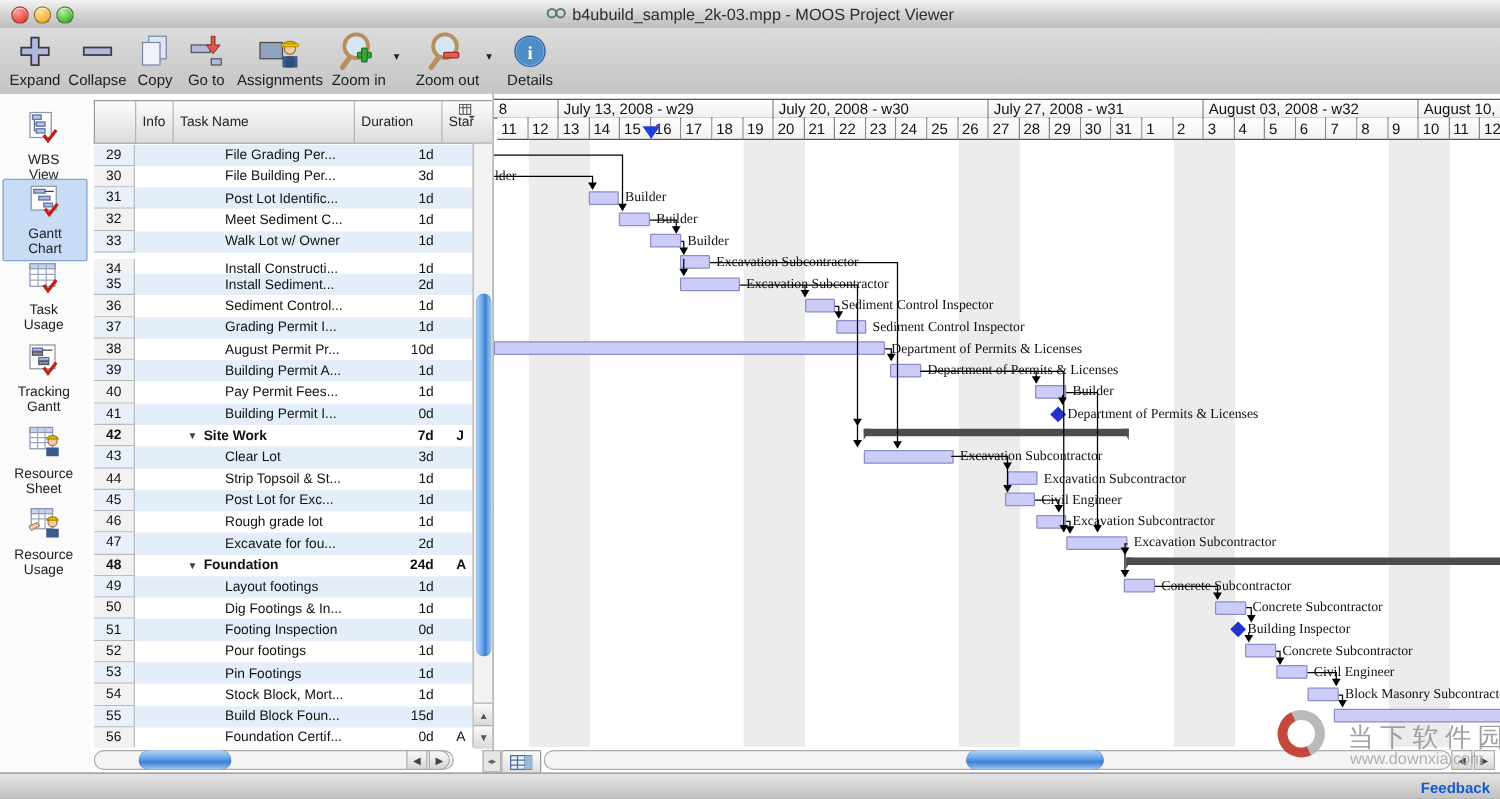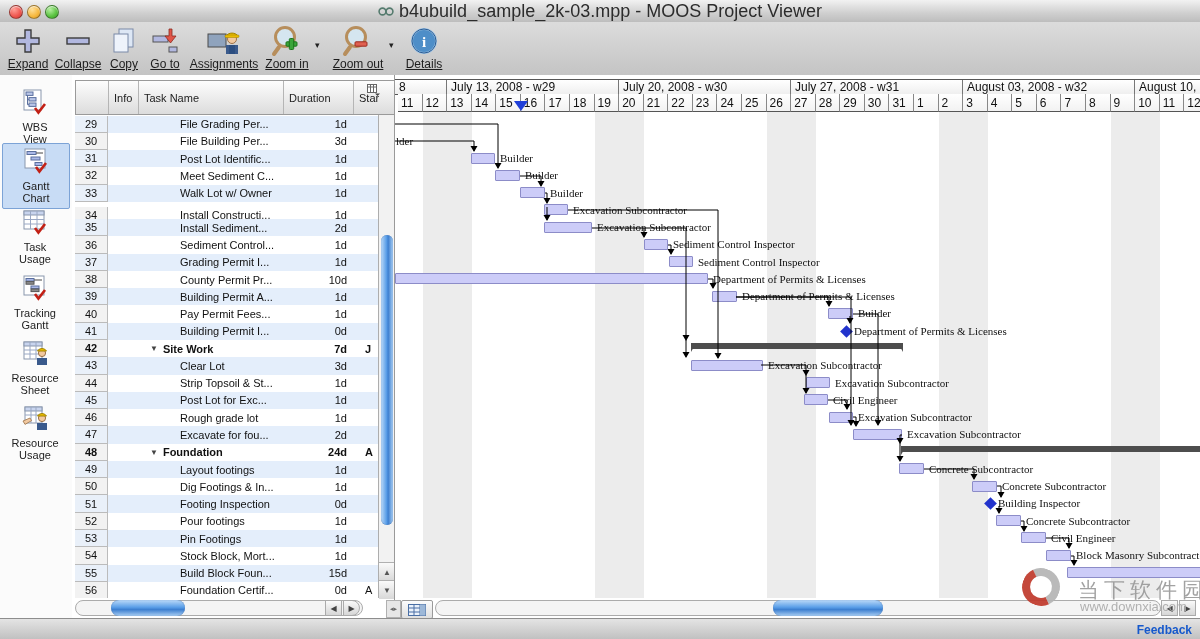--- a/index.html
+++ b/index.html
@@ -5,26 +5,26 @@
   html,body{margin:0;padding:0;background:#444;}
   #win{position:relative;width:1200px;height:639px;background:#e8e8e8;overflow:hidden;
        font-family:"Liberation Sans",sans-serif;-webkit-font-smoothing:antialiased;}
   .abs{position:absolute;}
   
   #titlebar{left:0;top:0;width:1200px;height:22px;background:linear-gradient(#f2f2f2,#cfcfcf 60%,#bdbdbd);border-bottom:1px solid #8a8a8a;}
   .light{top:5px;width:12px;height:12px;border-radius:7px;border:1px solid rgba(0,0,0,.35);box-shadow:inset 0 1px 1px rgba(255,255,255,.7);}
   #light-red{left:9px;background:radial-gradient(circle at 35% 30%,#ff9f97,#ee544d 60%,#c63a31);}
   #light-yellow{left:27px;background:radial-gradient(circle at 35% 30%,#ffe09a,#f6b73c 60%,#cf9326);}
   #light-green{left:45px;background:radial-gradient(circle at 35% 30%,#b6f0a0,#58c23e 60%,#3f9c2b);}
-  #title-wrap{left:0;top:0;width:1200px;height:22px;display:flex;align-items:center;justify-content:center;gap:5px;font-size:18px;color:#2c2c2c;}
+  #title-wrap{left:0;top:0;width:1200px;height:22px;display:flex;align-items:center;justify-content:center;gap:5px;font-size:13px;color:#2c2c2c;}
   
   #toolbar{left:0;top:22px;width:1200px;height:53px;background:linear-gradient(#dcdcdc,#c4c4c4);border-bottom:1px solid #7f7f7f;}
   .tb-btn{position:absolute;top:3px;height:48px;display:flex;flex-direction:column;align-items:center;justify-content:flex-start;cursor:default;}
   .tb-btn .ic{height:32px;display:flex;align-items:center;justify-content:center;}
-  .tb-btn .lb{font-size:12px;color:#1d1d1d;margin-top:0px;white-space:nowrap;text-decoration:underline;}
+  .tb-btn .lb{font-size:12px;color:#1d1d1d;margin-top:0px;white-space:nowrap;}
   .dd{position:absolute;top:40px;font-size:9px;color:#222;}
   
   #sidebar{left:0;top:75px;width:72px;height:543px;background:#fbfbfb;border-right:1px solid #a8a8a8;}
   .sb-item{position:absolute;left:2px;width:66px;display:flex;flex-direction:column;align-items:center;padding-top:4px;}
   .sb-item.sel{background:#c8dcf5;border:1px solid #7ca3d6;border-radius:2px;}
   .sb-lbl{font-size:11px;color:#222;text-align:center;line-height:12px;margin-top:2px;}
   
   #tpane{left:72px;top:75px;width:322px;height:543px;background:#fff;overflow:hidden;}
   #t-header{position:absolute;left:3px;top:5px;width:319px;height:35px;background:linear-gradient(#fdfdfd,#dcdcdc);border:1px solid #9a9a9a;border-width:1px 0 1px 1px;box-sizing:border-box;}
   .th{position:absolute;top:0;height:33px;display:flex;align-items:center;font-size:11px;color:#222;border-right:1px solid #b5b5b5;box-sizing:border-box;padding-left:5px;overflow:hidden;white-space:nowrap;}
@@ -356,21 +356,21 @@
           <div class="cell c-name" style="padding-left:42px">
             <span>Grading Permit I...</span>
           </div>
           <div class="cell c-dur">1d</div>
           <div class="cell c-start"></div>
         </div>
         <div class="t-row" style="top: 155.43px;">
           <div class="cell gut">38</div>
           <div class="cell c-info"></div>
           <div class="cell c-name" style="padding-left:42px">
-            <span>County Permit Pr...</span>
+            <span>August Permit Pr...</span>
           </div>
           <div class="cell c-dur">10d</div>
           <div class="cell c-start"></div>
         </div>
         <div class="t-row stripe" style="top: 172.7px;">
           <div class="cell gut">39</div>
           <div class="cell c-info"></div>
           <div class="cell c-name" style="padding-left:42px">
             <span>Building Permit A...</span>
           </div>

